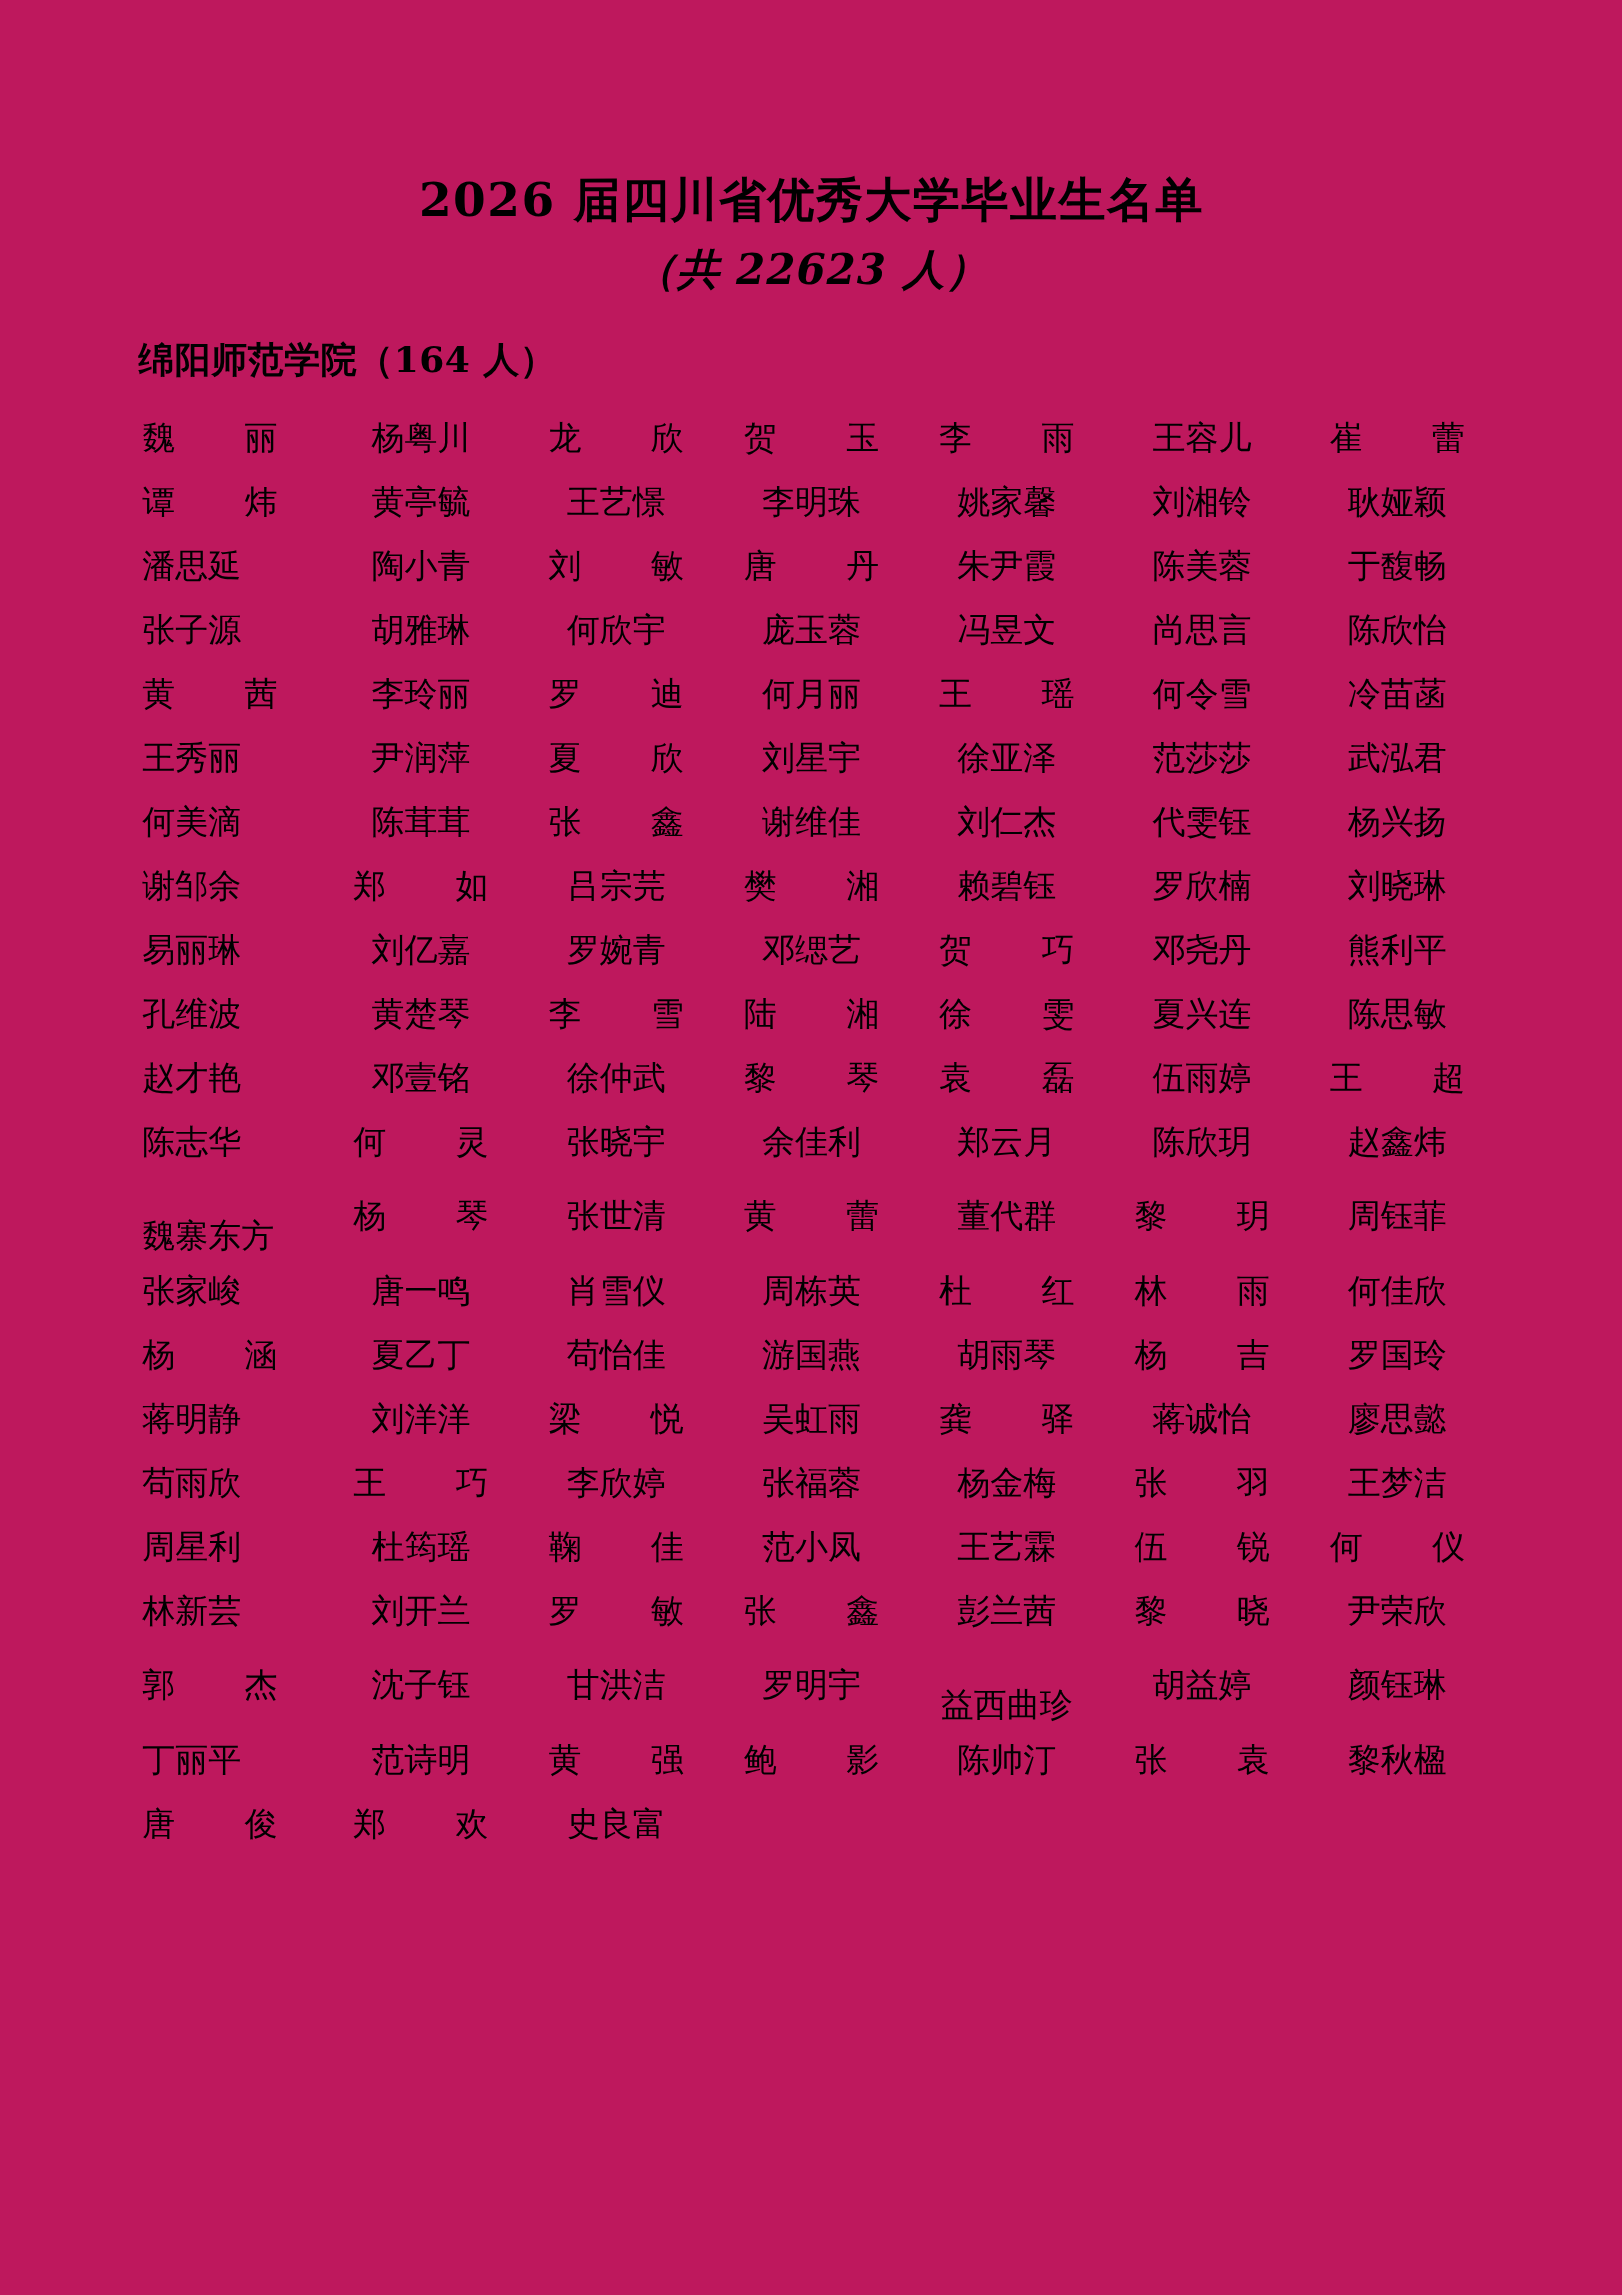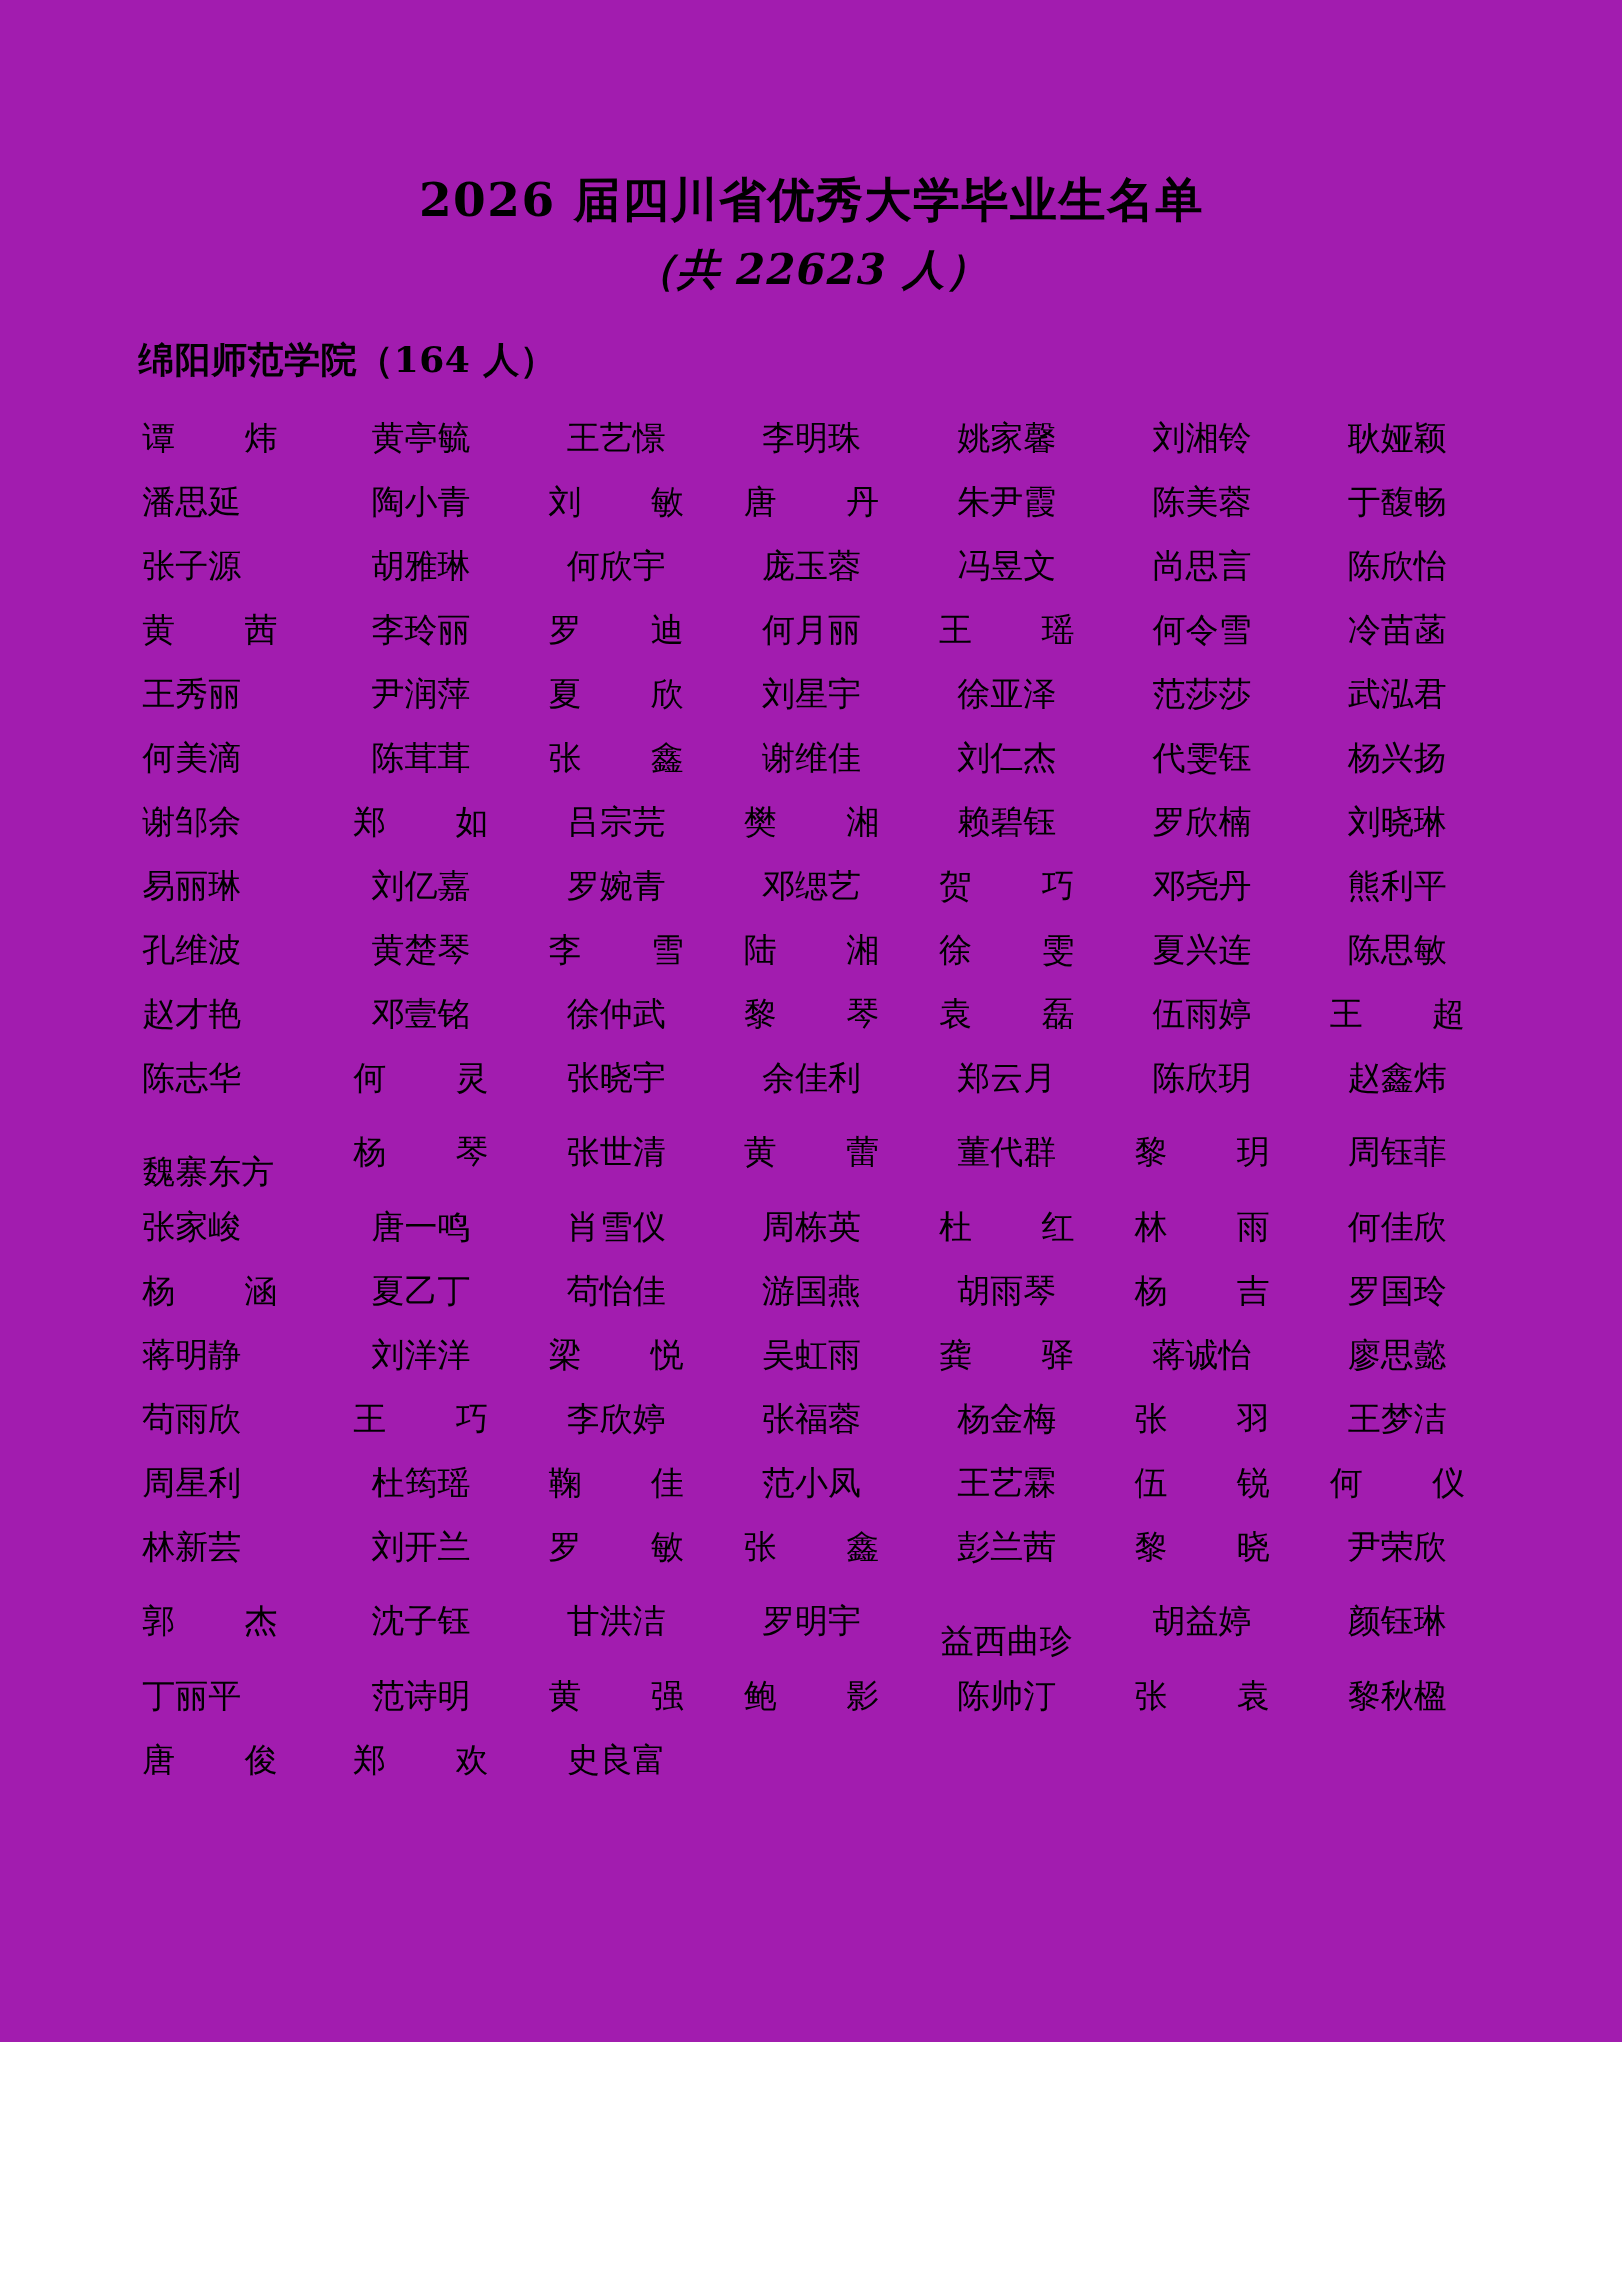--- a/index.html
+++ b/index.html
@@ -6,24 +6,24 @@
     margin: 0;
     padding: 0;
     background: #ffffff;
   }
   body {
     font-family: "DejaVu Serif", "Liberation Serif", serif;
     color: #000000;
   }
   .page {
     width: 1623px;
-    height: 2042px;
+    height: 2295px;
     box-sizing: border-box;
     padding: 169px 128px 0 128px;
-    background: #a21caf;
+    background: #be185d;
     position: relative;
   }
   .doc-title {
     text-align: center;
     font-size: 47px;
     font-weight: bold;
     letter-spacing: 1.5px;
     line-height: 1.3;
     margin: 0;
   }
@@ -80,20 +80,29 @@
 <div class="page">
 
   <h1 class="doc-title">2026 届四川省优秀大学毕业生名单</h1>
   <h2 class="doc-subtitle">（共 22623 人）</h2>
 
   <div class="school-line">绵阳师范学院（164 人）</div>
 
   <table class="name-grid">
     <tbody>
         <tr>
+          <td class="c0"><span class="n2">魏丽</span></td>
+          <td class="c1"><span class="n3">杨粤川</span></td>
+          <td class="c2"><span class="n2">龙欣</span></td>
+          <td class="c3"><span class="n2">贺玉</span></td>
+          <td class="c4"><span class="n2">李雨</span></td>
+          <td class="c5"><span class="n3">王容儿</span></td>
+          <td class="c6"><span class="n2">崔蕾</span></td>
+        </tr>
+        <tr>
           <td class="c0"><span class="n2">谭炜</span></td>
           <td class="c1"><span class="n3">黄亭毓</span></td>
           <td class="c2"><span class="n3">王艺憬</span></td>
           <td class="c3"><span class="n3">李明珠</span></td>
           <td class="c4"><span class="n3">姚家馨</span></td>
           <td class="c5"><span class="n3">刘湘铃</span></td>
           <td class="c6"><span class="n3">耿娅颖</span></td>
         </tr>
         <tr>
           <td class="c0"><span class="n3">潘思延</span></td>

